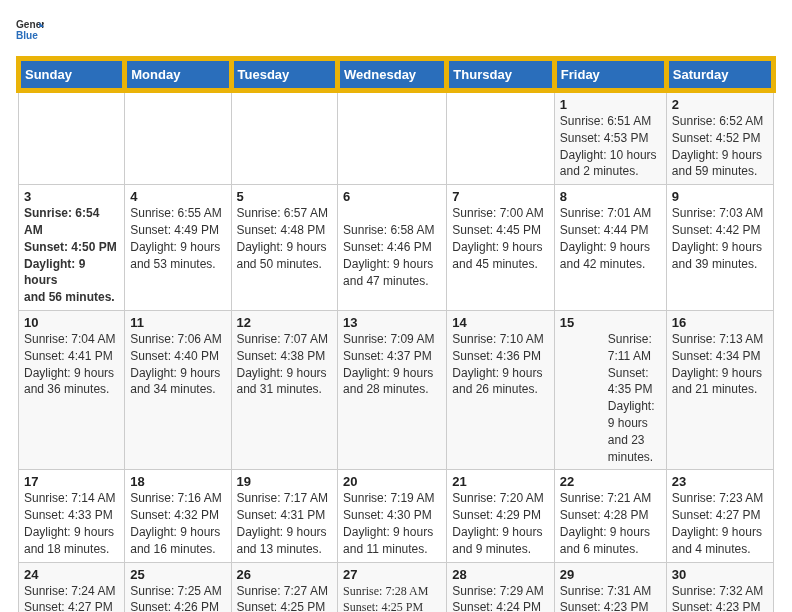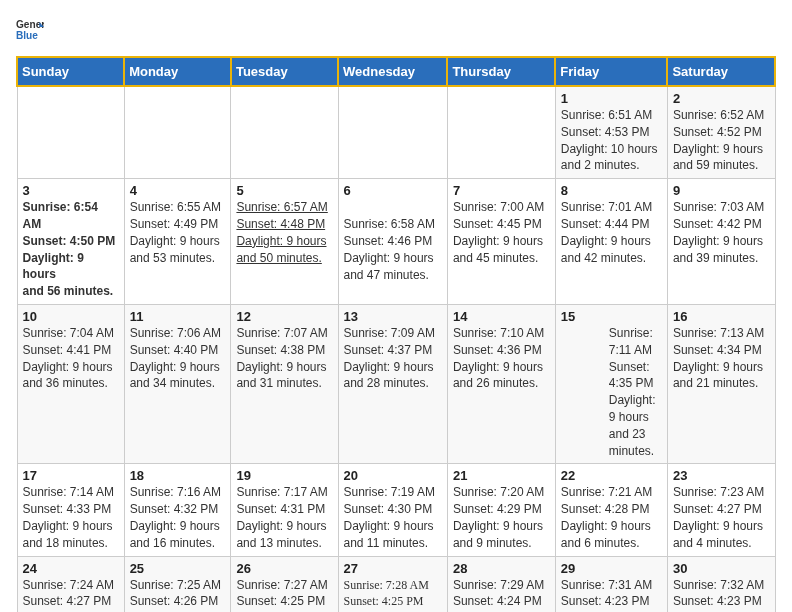--- a/index.html
+++ b/index.html
@@ -48,21 +48,21 @@
       border-collapse: collapse;
       font-size: 11px;
     }
     .calendar-table thead tr th {
       background-color: #2a6ebb;
       color: #fff;
       font-size: 13px;
       font-weight: bold;
       padding: 6px 4px;
       text-align: left;
-      border: 2px solid #eab308;
+      border: 5px solid #eab308;
     }
     .calendar-table tbody tr td {
       vertical-align: top;
       border: 1px solid #ccc;
       padding: 4px 5px;
       width: 113px;
       height: 76px;
       background: #fff;
     }
     .calendar-table tbody tr:nth-child(odd) td {
@@ -146,21 +146,21 @@
           </td>
           <td>
             <span class="day-number">4</span>
             <div class="day-info" style="white-space: pre-line;">Sunrise: 6:55 AM
 Sunset: 4:49 PM
 Daylight: 9 hours
 and 53 minutes.</div>
           </td>
           <td>
             <span class="day-number">5</span>
-            <div class="day-info" style="white-space: pre-line; text-decoration: underline;">Sunrise: 6:57 AM
+            <div class="day-info" style="white-space: pre-line;">Sunrise: 6:57 AM
 Sunset: 4:48 PM
 Daylight: 9 hours
 and 50 minutes.</div>
           </td>
           <td>
             <span class="day-number">6</span>
             <div class="day-info" style="white-space: pre-line; margin-top: 18px;">Sunrise: 6:58 AM
 Sunset: 4:46 PM
 Daylight: 9 hours
 and 47 minutes.</div>

